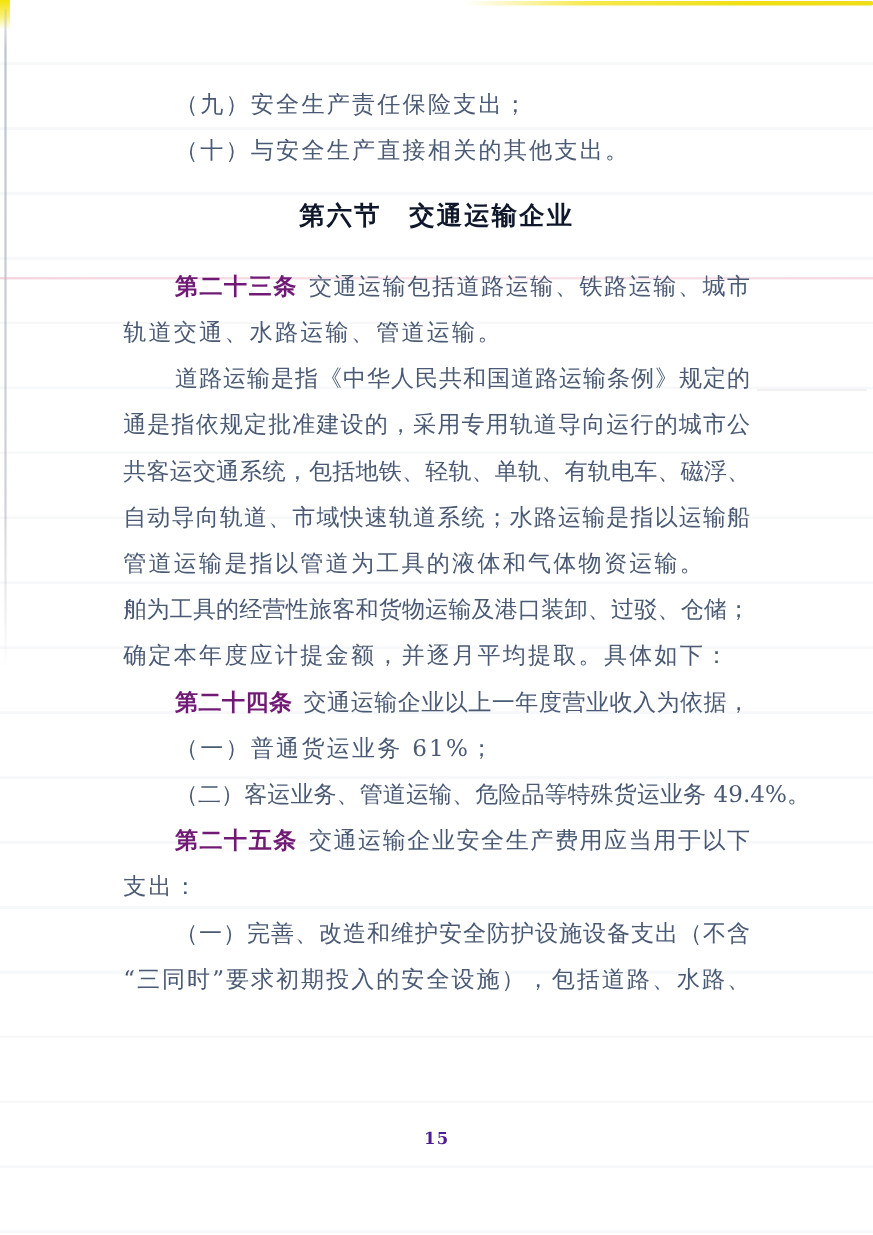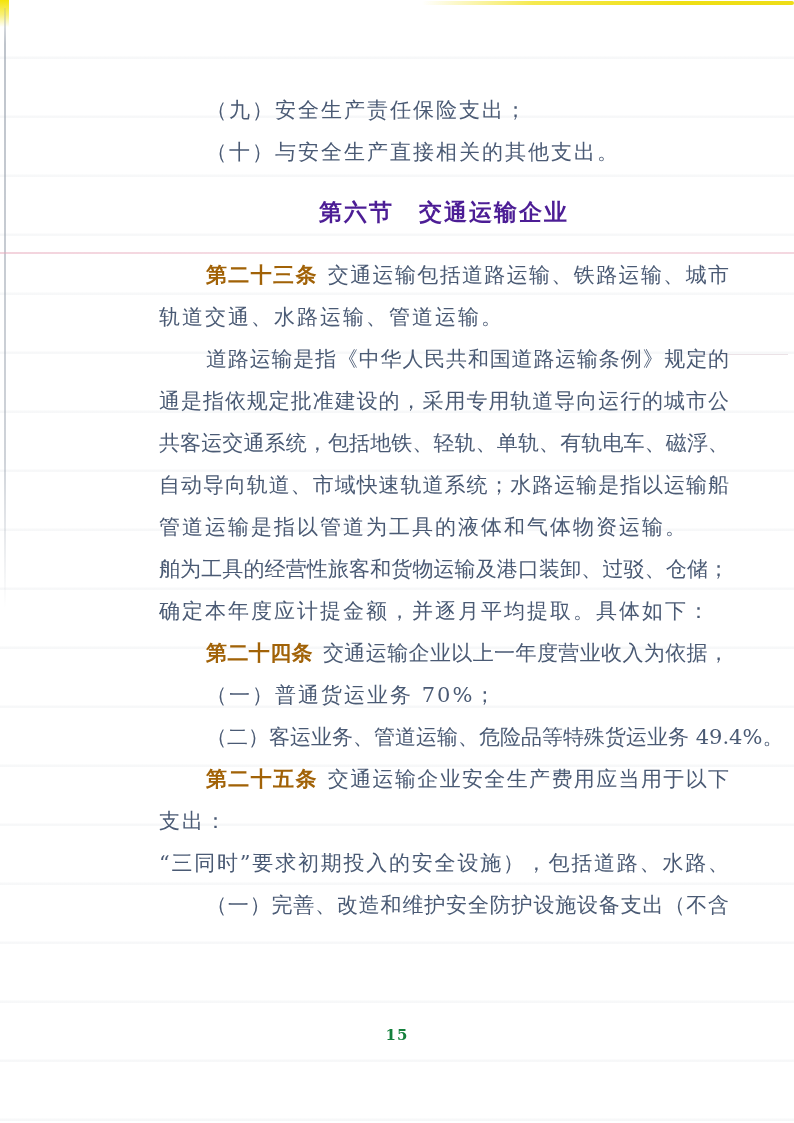--- a/index.html
+++ b/index.html
@@ -66,23 +66,22 @@
     position: absolute;
     top: 354px; left: 688px;
     width: 100px; height: 1px;
     background: rgba(210,190,200,0.45);
   }
 
   
   .text-block {
     position: absolute;
     left: 112px;
-    top: 89px;
+    top: 74px;
     width: 570px;
-    margin-left: 47px;
   }
   .line {
     height: 42px;
     line-height: 42px;
     font-size: 21px;
     letter-spacing: 2px;
     color: #4a5a74;
     white-space: nowrap;
     box-sizing: border-box;
   }
@@ -90,40 +89,40 @@
     letter-spacing: 0;
     white-space: normal;
     text-align: justify;
     text-align-last: justify;
     text-justify: inter-character;
   }
   .line.indent { padding-left: 47px; }
   .line.tight { letter-spacing: 0; }
   .article-no {
     font-weight: bold;
-    color: #a16207;
+    color: #701a75;
     margin-right: 10px;
   }
   .heading {
     height: 42px;
     line-height: 42px;
     margin: 18px 0 21px 0;
     text-align: center;
     font-weight: bold;
     font-size: 23px;
     letter-spacing: 2px;
-    color: #4c1d95;
+    color: #0f172a;
   }
   .page-number {
     position: absolute;
     top: 1026px; left: 0; right: 0;
     text-align: center;
     font-size: 15px;
     letter-spacing: 1px;
-    color: #15803d;
+    color: #4c1d95;
     font-weight: bold;
   }
 </style>
 </head>
 <body>
 
 <div class="page">
 
   <div class="art-top-yellow"></div>
   <div class="art-corner-yellow"></div>
@@ -142,23 +141,23 @@
 
     <div class="line indent stretch">道路运输是指《中华人民共和国道路运输条例》规定的</div>
     <div class="line stretch">通是指依规定批准建设的，采用专用轨道导向运行的城市公</div>
     <div class="line stretch">共客运交通系统，包括地铁、轻轨、单轨、有轨电车、磁浮、</div>
     <div class="line stretch">自动导向轨道、市域快速轨道系统；水路运输是指以运输船</div>
     <div class="line">管道运输是指以管道为工具的液体和气体物资运输。</div>
     <div class="line stretch">舶为工具的经营性旅客和货物运输及港口装卸、过驳、仓储；</div>
 
     <div class="line">确定本年度应计提金额，并逐月平均提取。具体如下：</div>
     <div class="line indent stretch"><span class="article-no">第二十四条</span><span>交通运输企业以上一年度营业收入为依据，</span></div>
-    <div class="line indent">（一）普通货运业务 70%；</div>
+    <div class="line indent">（一）普通货运业务 61%；</div>
     <div class="line indent tight">（二）客运业务、管道运输、危险品等特殊货运业务 49.4%。</div>
 
     <div class="line indent stretch"><span class="article-no">第二十五条</span><span>交通运输企业安全生产费用应当用于以下</span></div>
     <div class="line">支出：</div>
+    <div class="line indent stretch">（一）完善、改造和维护安全防护设施设备支出（不含</div>
     <div class="line stretch">“三同时”要求初期投入的安全设施），包括道路、水路、</div>
-    <div class="line indent stretch">（一）完善、改造和维护安全防护设施设备支出（不含</div>
   </div>
 
   <div class="page-number">15</div>
 </div>
 
 </body></html>

